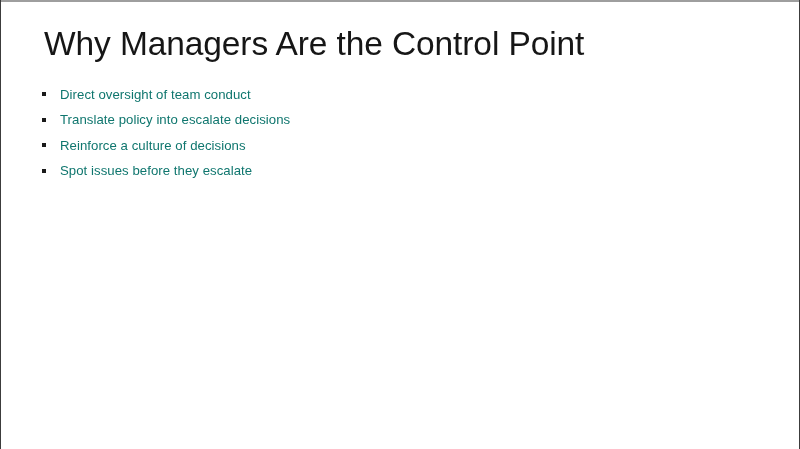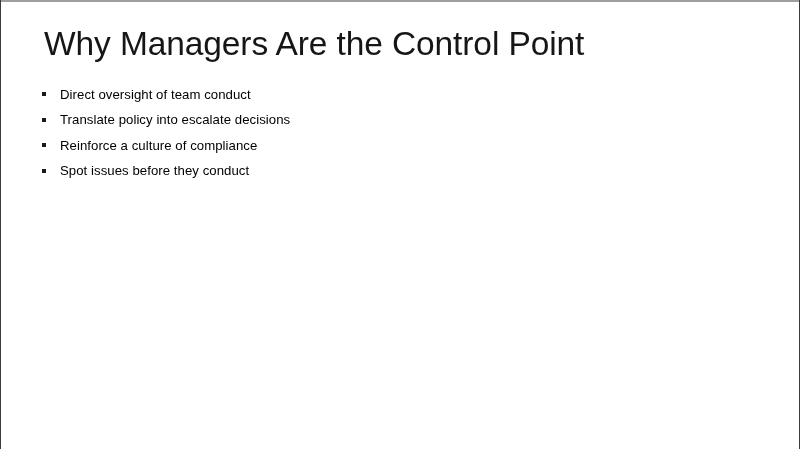--- a/index.html
+++ b/index.html
@@ -82,21 +82,21 @@
     position: absolute;
     left: 0;
     top: 10px;
     width: 4px;
     height: 4px;
     background: #1a1a1a;
   }
   .bullet-text {
     font-size: 13.2px;
     font-weight: 400;
-    color: #000000;
+    color: #0f766e;
     letter-spacing: 0.05px;
     line-height: 1.4;
     white-space: nowrap;
   }
   .content-blank {
     position: absolute;
     left: 1px;
     top: 190px;
     width: 798px;
     height: 259px;
@@ -123,26 +123,26 @@
         <span class="bullet-text">Direct oversight of team conduct</span>
       </li>
 
       <li class="bullet-item">
         <span class="bullet-marker"></span>
         <span class="bullet-text">Translate policy into escalate decisions</span>
       </li>
 
       <li class="bullet-item">
         <span class="bullet-marker"></span>
-        <span class="bullet-text">Reinforce a culture of compliance</span>
+        <span class="bullet-text">Reinforce a culture of decisions</span>
       </li>
 
       <li class="bullet-item">
         <span class="bullet-marker"></span>
-        <span class="bullet-text">Spot issues before they conduct</span>
+        <span class="bullet-text">Spot issues before they escalate</span>
       </li>
 
     </ul>
 
     <div class="content-blank"></div>
 
   </div>
 </div>
 
 </body></html>

